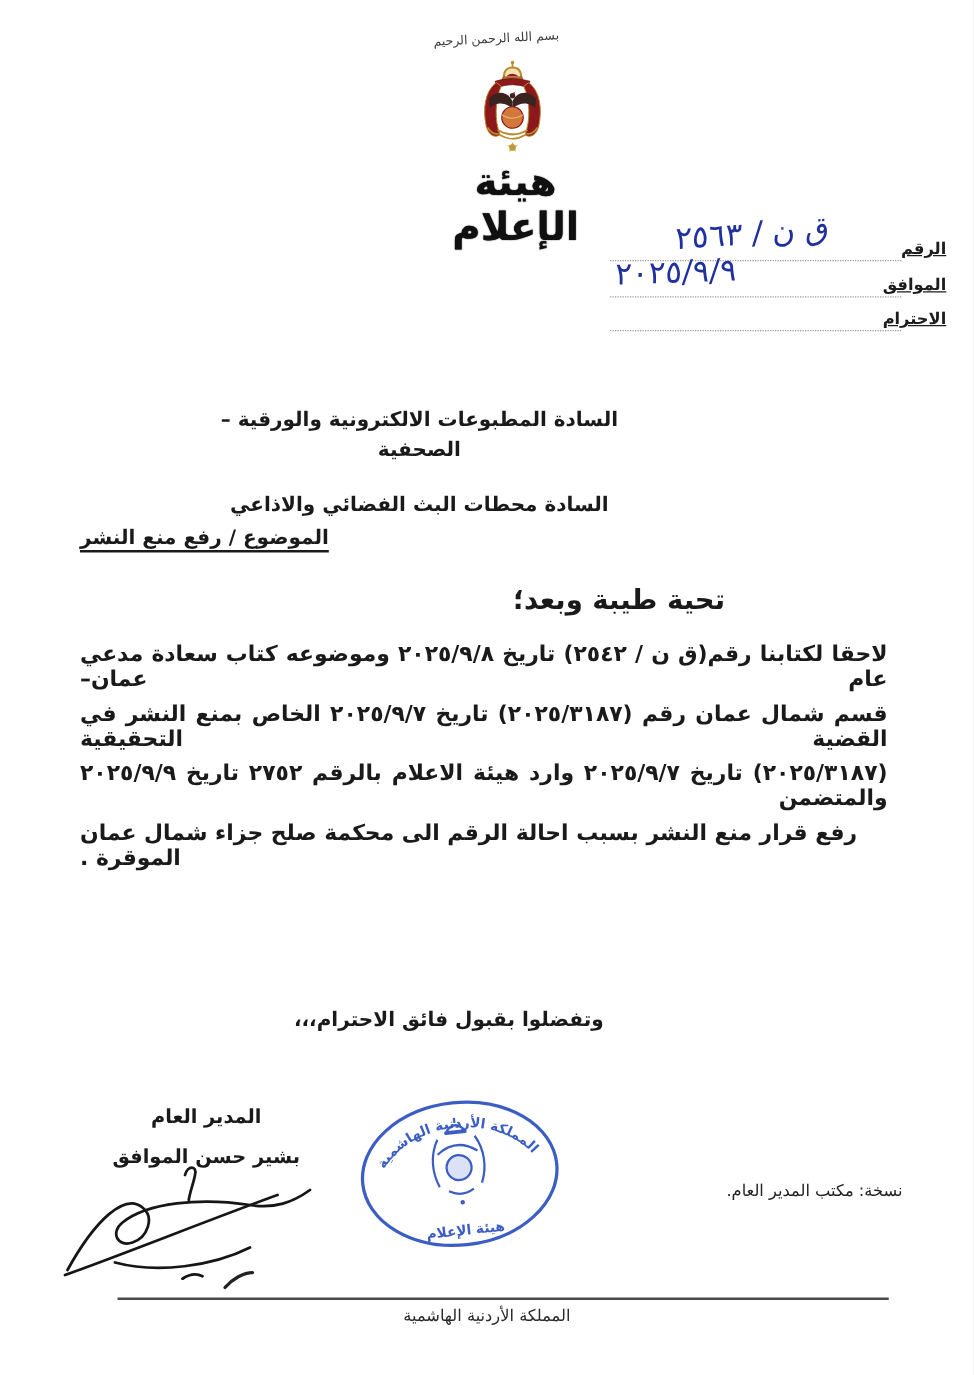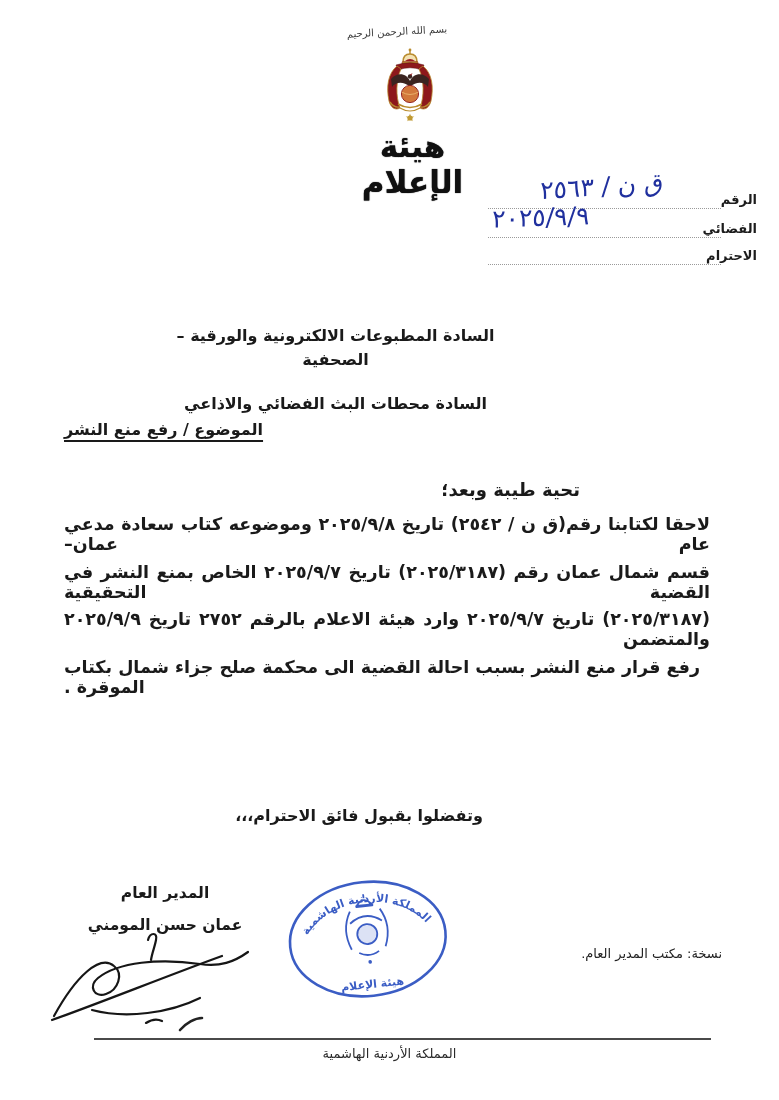--- a/index.html
+++ b/index.html
@@ -17,33 +17,33 @@
   
   .bismillah{top:26px;left:337px;width:120px;text-align:center;
     font-size:10px;color:#3c3c3c;transform:rotate(-3deg);direction:rtl;}
   .emblem{top:48px;left:367px;width:86px;height:80px;}
   .org-name{top:128px;left:330px;width:165px;text-align:center;
     font-size:31px;font-weight:bold;direction:rtl;color:#101010;
     text-shadow:0 0 1px #101010;letter-spacing:-1px;}
 
   
   .ref-label{right:22px;width:36px;font-size:13px;font-weight:bold;
-    direction:rtl;text-align:right;color:#1c1c1c;}
+    direction:rtl;text-align:right;color:#1c1c1c;text-decoration:underline;}
   .ref-line{left:488px;right:58px;border-bottom:1.5px dotted #9a9a9a;height:0;}
   .hw{color:#20309e;direction:rtl;white-space:nowrap;
     font-size:25px;font-weight:500;letter-spacing:1px;}
   .hw-number{left:540px;top:172px;transform:rotate(-4deg) skewX(-5deg);}
   .hw-date{left:492px;top:203px;transform:rotate(-2deg) skewX(-4deg);}
 
   
   .addressees{top:324px;left:168px;width:335px;text-align:center;direction:rtl;}
   .addressee-line{font-size:16px;font-weight:bold;line-height:24px;margin-bottom:20px;}
   .subject{top:420px;left:64px;font-size:16px;font-weight:bold;direction:rtl;
     text-decoration:underline;text-decoration-thickness:1.5px;text-underline-offset:5px;}
-  .greeting{top:468px;right:199px;font-size:18px;font-weight:bold;direction:rtl;margin-top:11px;}
+  .greeting{top:468px;right:199px;font-size:22px;font-weight:bold;direction:rtl;}
   .body-block{top:514px;left:64px;width:646px;direction:rtl;}
   .body-line{height:47.5px;font-size:17.5px;font-weight:700;
     text-align:justify;text-align-last:justify;white-space:normal;}
   .body-line.last{text-align:left;text-align-last:left;}
   .closing{top:806px;left:36px;width:646px;text-align:center;
     font-size:16px;font-weight:bold;direction:rtl;}
 
   
   .sig-title{top:884px;left:85px;width:160px;text-align:center;
     font-size:15.5px;font-weight:bold;direction:rtl;}
@@ -97,47 +97,47 @@
     <circle cx="43" cy="70" r="2.6" fill="#c09a33"></circle>
     <path d="M43 65.5 L44.2 68.4 L47.3 68.4 L44.9 70.3 L45.8 73.3 L43 71.5 L40.2 73.3 L41.1 70.3 L38.7 68.4 L41.8 68.4 Z" fill="#c09a33" opacity=".85"></path>
   </svg>
 
   <div class="abs org-name">هيئة الإعلام</div>
 
   <div class="abs ref-label" style="top:192px">الرقم</div>
   <div class="abs ref-line" style="top:208px"></div>
   <div class="abs hw hw-number">ق ن / ٢٥٦٣</div>
 
-  <div class="abs ref-label" style="top:221px">الفضائي</div>
+  <div class="abs ref-label" style="top:221px">الموافق</div>
   <div class="abs ref-line" style="top:237px"></div>
   <div class="abs hw hw-date">٢٠٢٥/٩/٩</div>
 
   <div class="abs ref-label" style="top:248px">الاحترام</div>
   <div class="abs ref-line" style="top:264px"></div>
 
   <div class="abs addressees">
     <div class="addressee-line">السادة المطبوعات الالكترونية والورقية – الصحفية</div>
     <div class="addressee-line">السادة محطات البث الفضائي والاذاعي</div>
   </div>
 
   <div class="abs subject">الموضوع / رفع منع النشر</div>
 
   <div class="abs greeting">تحية طيبة وبعد؛</div>
 
   <div class="abs body-block">
     <div class="body-line">لاحقا لكتابنا رقم(ق ن / ٢٥٤٢) تاريخ ٢٠٢٥/٩/٨ وموضوعه كتاب سعادة مدعي عام عمان–</div>
     <div class="body-line">قسم شمال عمان رقم (٢٠٢٥/٣١٨٧) تاريخ ٢٠٢٥/٩/٧ الخاص بمنع النشر في القضية التحقيقية</div>
     <div class="body-line">(٢٠٢٥/٣١٨٧) تاريخ ٢٠٢٥/٩/٧ وارد هيئة الاعلام بالرقم ٢٧٥٢ تاريخ ٢٠٢٥/٩/٩ والمتضمن</div>
-    <div class="body-line last">رفع قرار منع النشر بسبب احالة القضية الى محكمة صلح جزاء شمال بكتاب الموقرة .</div>
+    <div class="body-line last">رفع قرار منع النشر بسبب احالة الرقم الى محكمة صلح جزاء شمال عمان الموقرة .</div>
   </div>
 
   <div class="abs closing">وتفضلوا بقبول فائق الاحترام،،،</div>
 
   <div class="abs sig-title">المدير العام</div>
-  <div class="abs sig-name">عمان حسن المومني</div>
+  <div class="abs sig-name">بشير حسن الموافق</div>
 
   <svg class="abs sig-svg" viewBox="0 0 210 100" xmlns="http://www.w3.org/2000/svg" fill="none" stroke="#161616" stroke-width="2.2" stroke-linecap="round">
     <path d="M6 92 C28 52 52 30 66 42 C76 50 70 66 58 70 C46 74 40 62 50 54 C70 38 112 34 152 40 C172 43 186 38 200 28"></path>
     <path d="M4 96 C44 82 124 50 174 32"></path>
     <path d="M44 86 C78 95 122 89 152 74"></path>
     <path d="M100 16 C102 8 110 8 108 16 C107 22 104 29 103 36"></path>
     <path d="M98 99 C104 95 110 95 114 97"></path>
   </svg>
 
   <svg class="abs stamp" viewBox="0 0 172 134" xmlns="http://www.w3.org/2000/svg">

